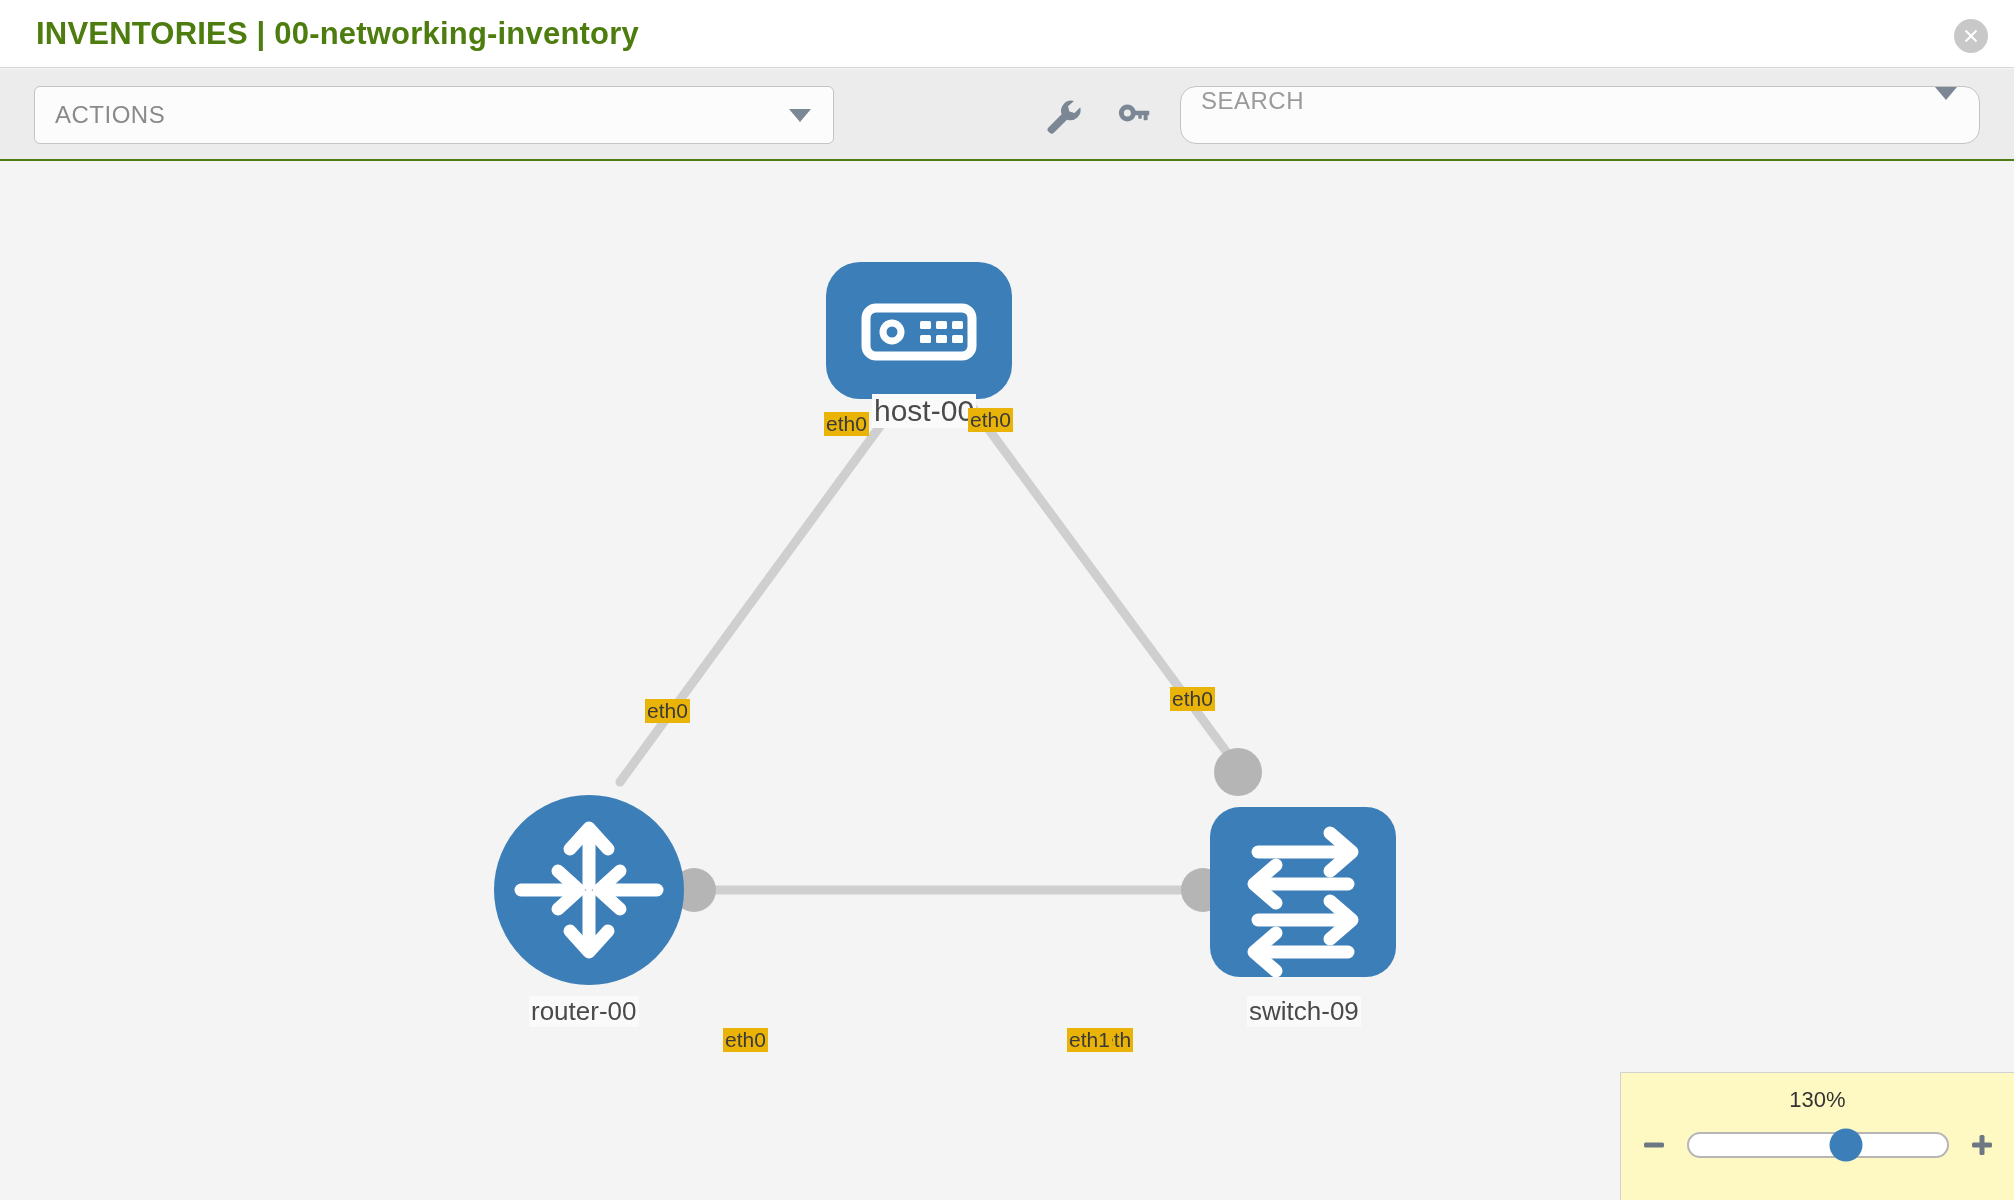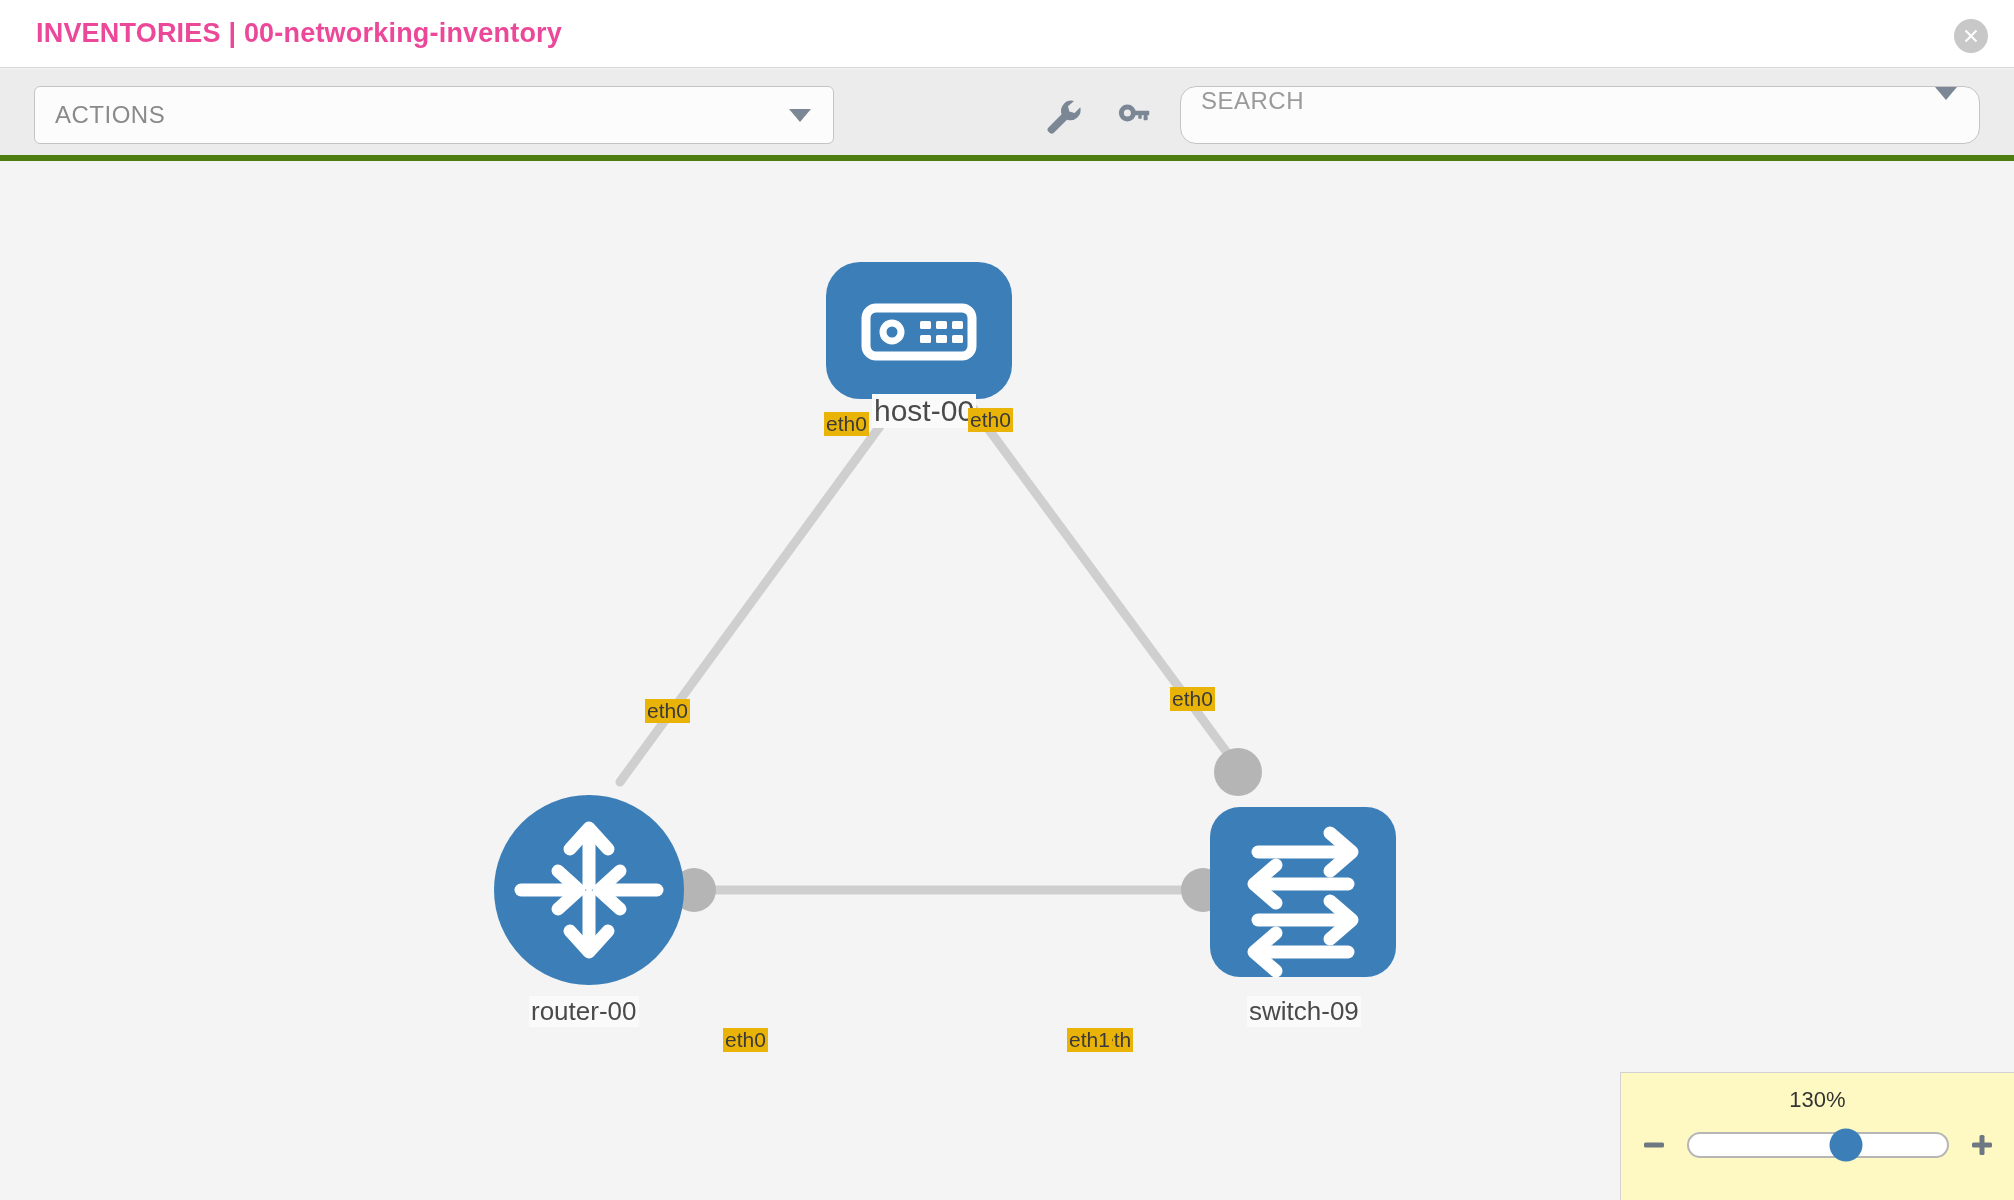--- a/index.html
+++ b/index.html
@@ -24,23 +24,23 @@
     top: 0; left: 0;
     width: 2014px;
     height: 68px;
     background: #ffffff;
     border-bottom: 1px solid #d7d7d7;
     display: flex;
     align-items: center;
   }
   .page-title {
     margin-left: 36px;
-    font-size: 27px;
+    font-size: 31px;
     font-weight: bold;
-    color: #ec4899;
+    color: #4d7c0f;
     letter-spacing: 0.2px;
     white-space: nowrap;
   }
   .close-btn {
     position: absolute;
     right: 26px;
     top: 19px;
     width: 34px;
     height: 34px;
     border-radius: 50%;
@@ -52,21 +52,21 @@
   }
   .close-btn svg { display: block; }
 
   
   .toolbar {
     position: absolute;
     top: 69px; left: 0;
     width: 2014px;
     height: 92px;
     background: #ececec;
-    border-bottom: 6px solid #4d7c0f;
+    border-bottom: 2px solid #4d7c0f;
     display: flex;
     align-items: center;
   }
   .actions-select {
     position: absolute;
     left: 34px;
     top: 17px;
     width: 800px;
     height: 58px;
     background: #fcfcfc;

